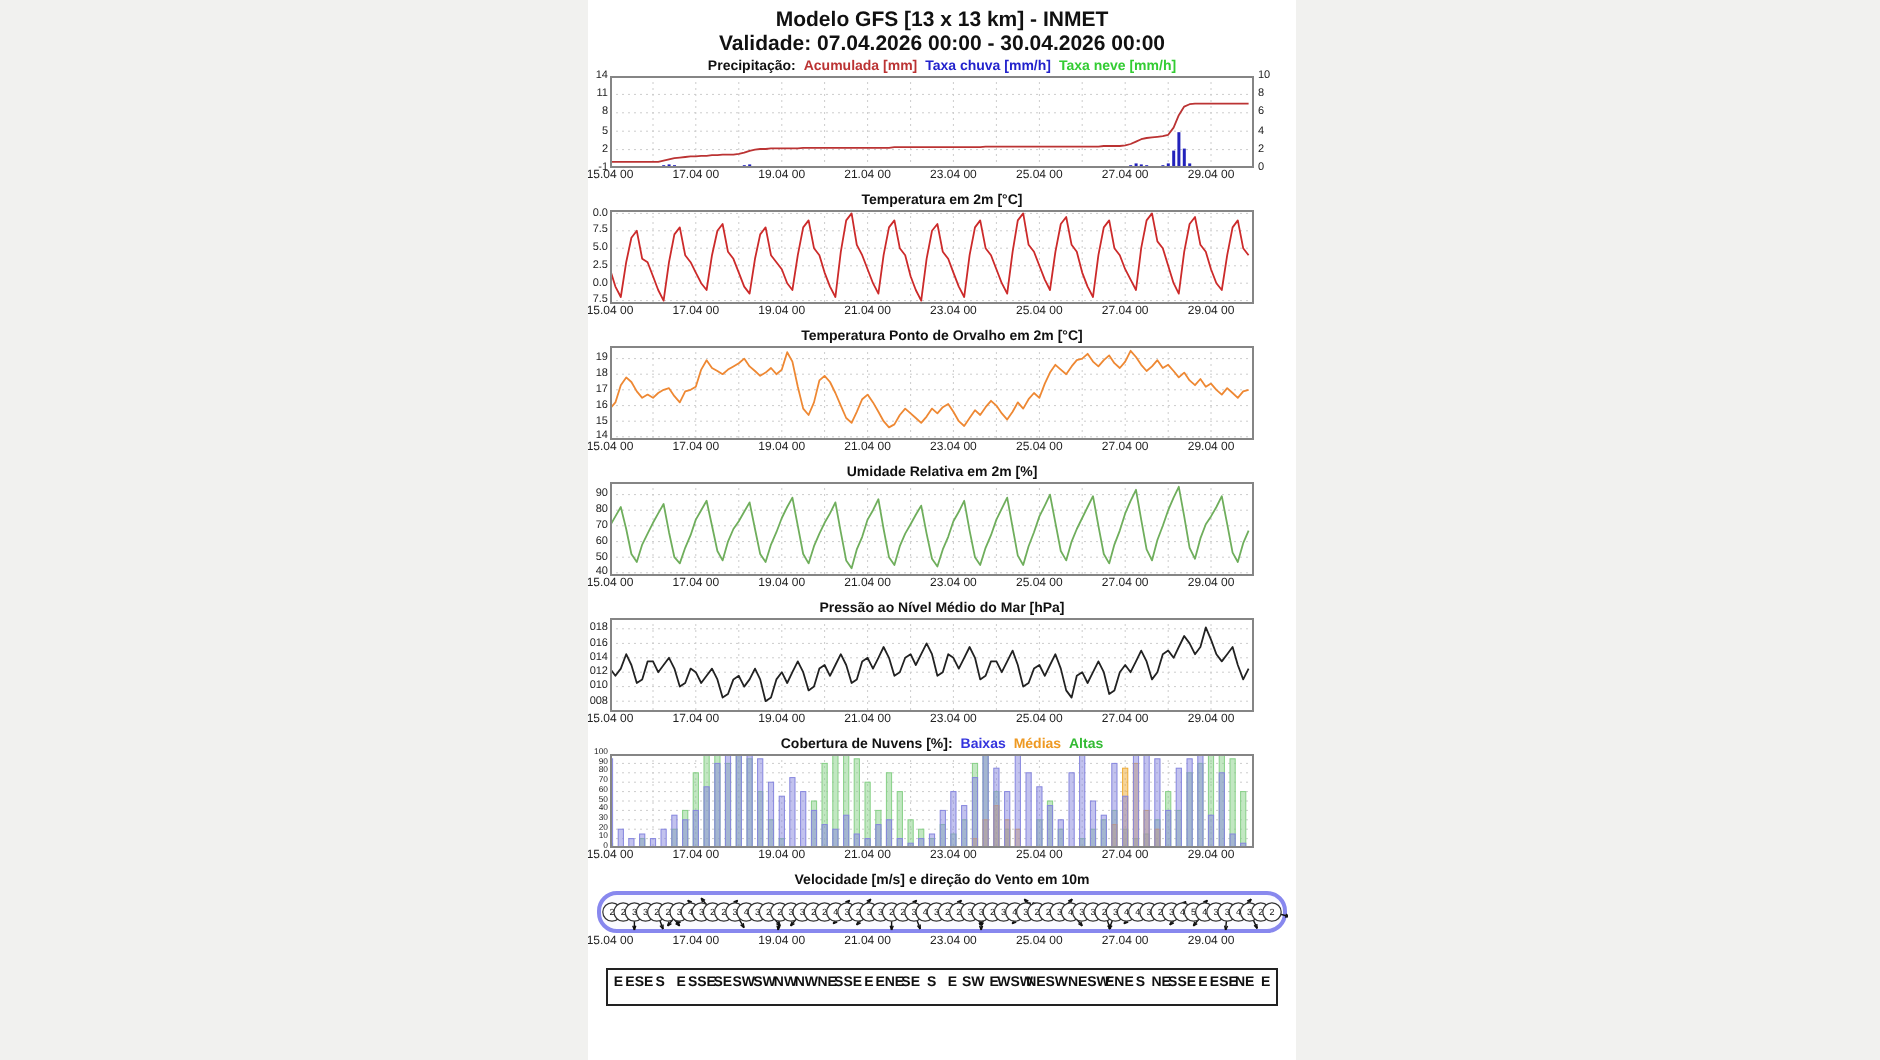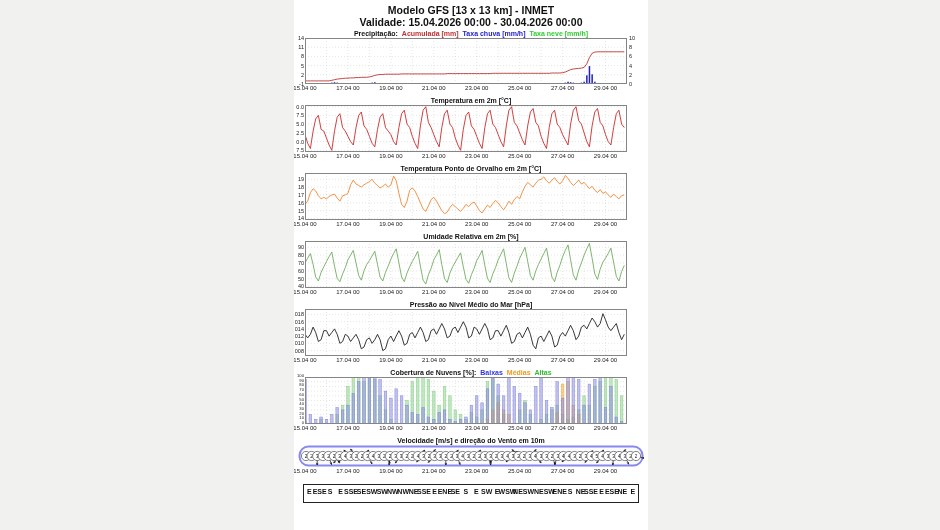--- a/index.html
+++ b/index.html
@@ -25,21 +25,21 @@
   .dirbox{margin:8px auto 0;width:334px;height:17px;border:1.5px solid #222;position:relative;background:#fff;}
   .dirbox span{position:absolute;top:3px;font-size:7px;font-weight:bold;color:#111;transform:translateX(-50%);white-space:nowrap;}
 </style>
 </head>
 <body>
 
 <div class="panel">
 
   <div class="hdr">
     <div>Modelo GFS [13 x 13 km] - INMET</div>
-    <div>Validade: 15.04.2026 00:00 - 30.04.2026 00:00</div>
+    <div>Validade: 07.04.2026 00:00 - 30.04.2026 00:00</div>
   </div>
 
   <div class="chart first">
     <div class="ct">
       <span>Precipitação:</span>
       <span style="color: rgb(187, 51, 51);">Acumulada [mm]</span>
       <span style="color: rgb(34, 34, 204);">Taxa chuva [mm/h]</span>
       <span style="color: rgb(51, 204, 51);">Taxa neve [mm/h]</span>
     </div>
     <div class="row" style="height:46px;">

